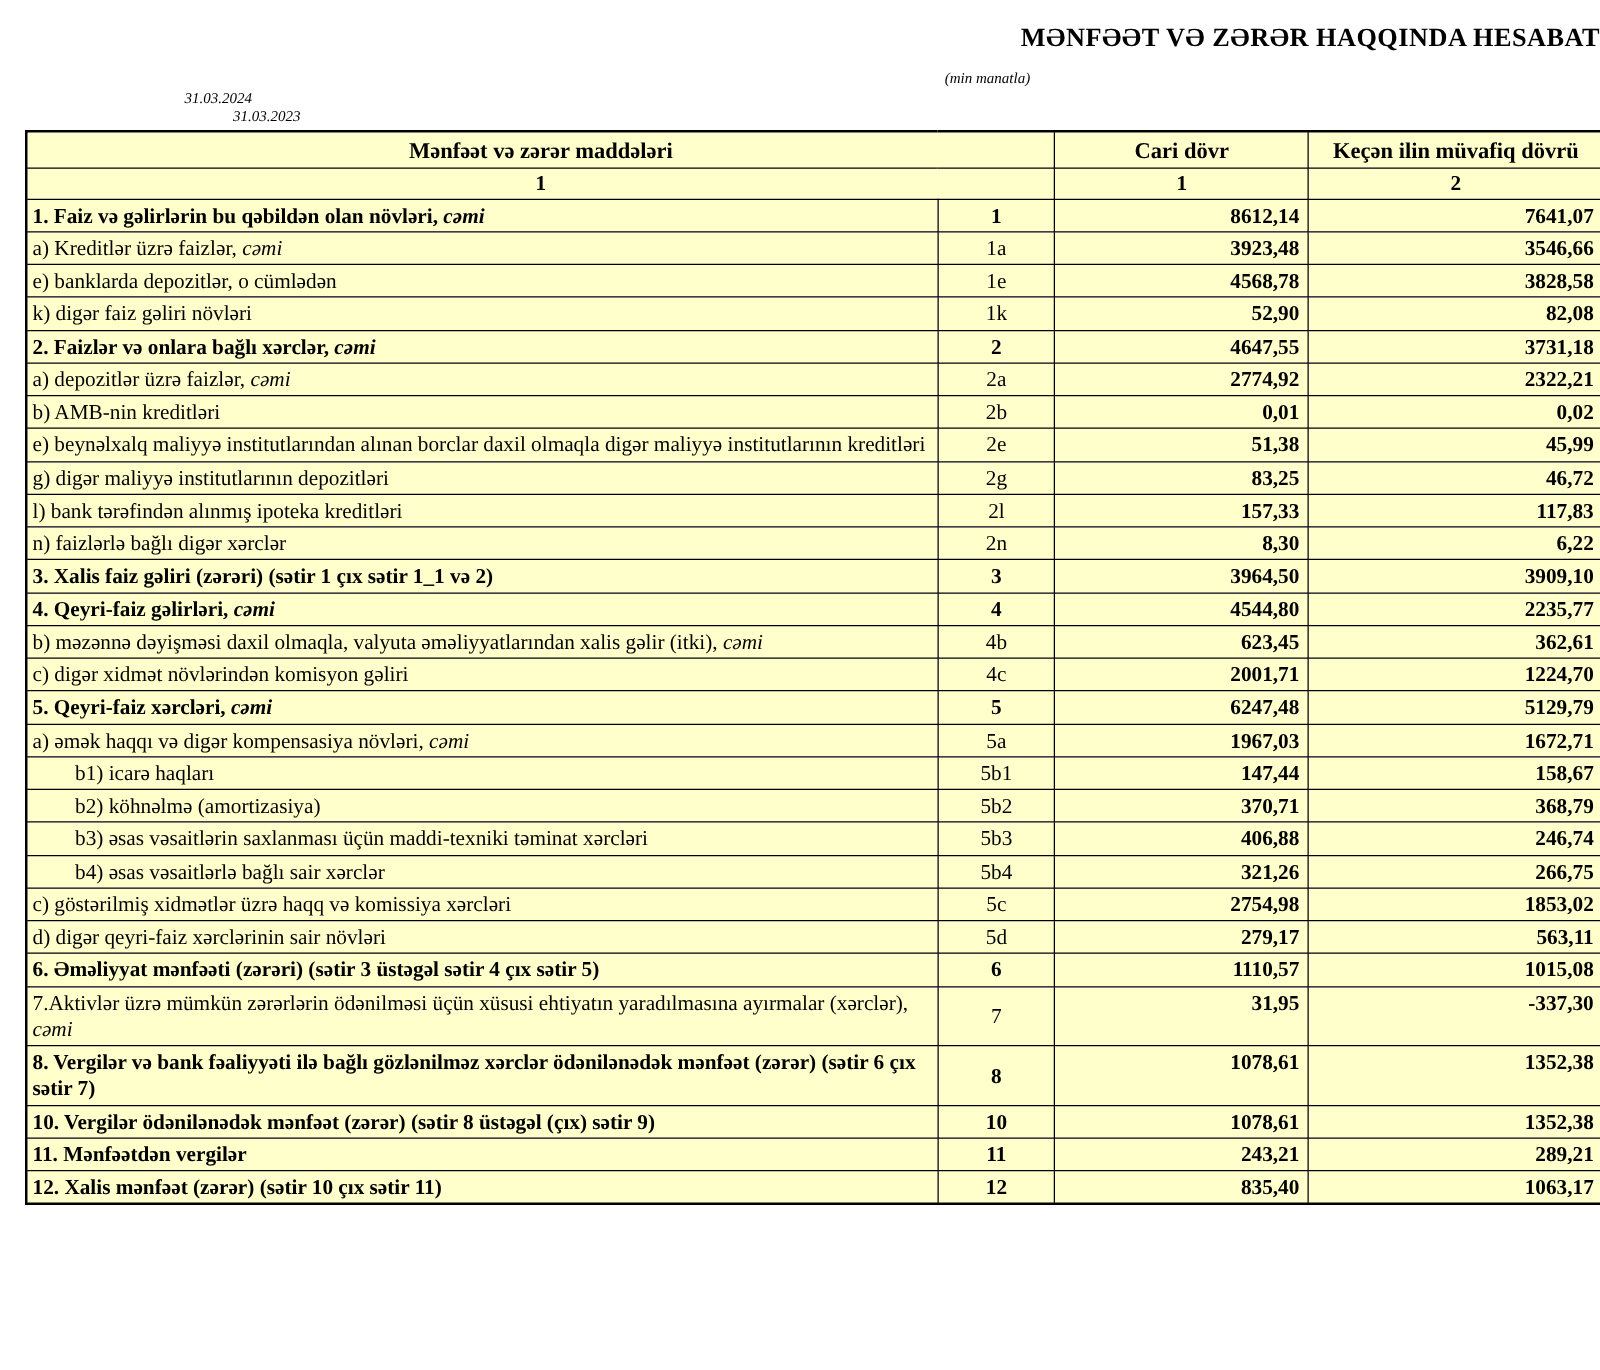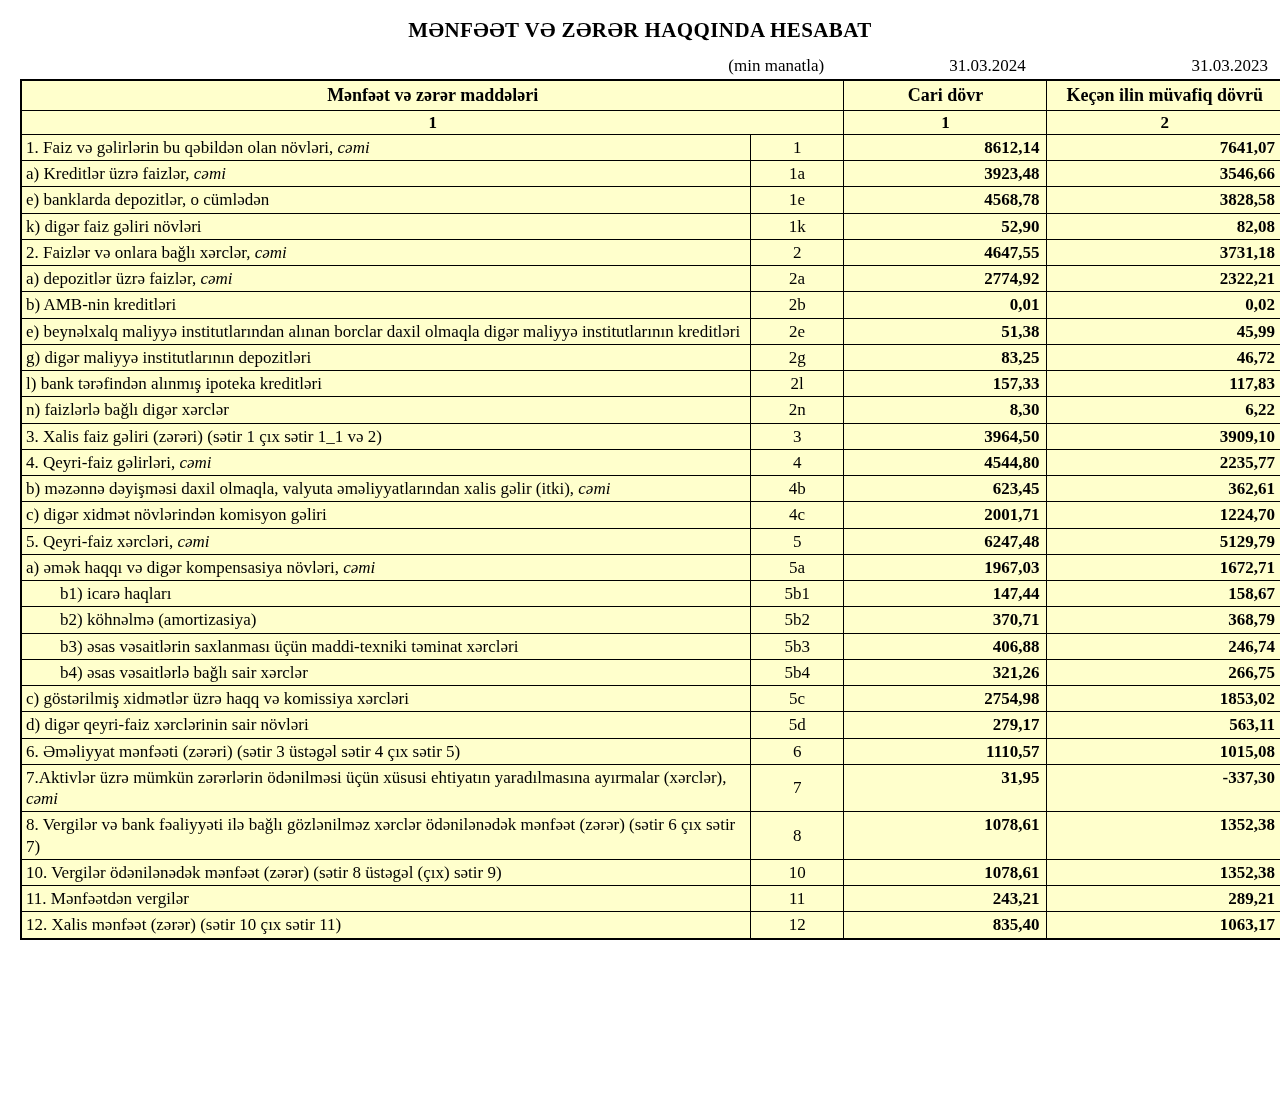--- a/index.html
+++ b/index.html
@@ -5,32 +5,34 @@
   * { box-sizing: border-box; }
   html, body { margin: 0; padding: 0; }
   body {
     width: 1280px;
     min-height: 1096px;
     background: #ffffff;
     color: #000;
     font-family: "Liberation Serif", serif;
   }
   .title {
-    text-align: center;
+    text-align: right;
     font-weight: bold;
     font-size: 21px;
     letter-spacing: .4px;
     padding: 18px 0 12px;
   }
   .subhead {
     display: flex;
     width: 1264px;
     margin: 0 8px 2px;
-    font-size: 17px;
+    font-style: italic;
+    font-size: 12px;
     line-height: 1.3;
+    flex-direction: column;
   }
   .subhead .c1 { width: 65.2%; text-align: right; padding-right: 8px; }
   .subhead .c2 { width: 16.1%; text-align: right; padding-right: 10px; }
   .subhead .c3 { width: 18.7%; text-align: right; padding-right: 4px; }
 
   table {
     width: 1264px;
     margin: 0 20px;
     border-collapse: collapse;
     table-layout: fixed;
@@ -44,21 +46,21 @@
     padding: 2px 5px;
     overflow: hidden;
   }
   thead th { text-align: center; font-weight: bold; }
   th.main { font-size: 18px; padding: 3px 2px; }
   th.colnum { font-size: 17px; padding: 1px 2px; }
 
   td.name  { text-align: left; vertical-align: middle; }
   td.code  { text-align: center; vertical-align: middle; }
   td.val   { text-align: right; vertical-align: top; font-weight: bold; padding-right: 7px; }
-  .b { font-weight: normal; }
+  .b { font-weight: bold; }
   .ind0 { padding-left: 4px; }
   .ind1 { padding-left: 4px; }
   .ind2 { padding-left: 38px; }
   em { font-style: italic; }
 </style>
 </head>
 <body>
 
 <div class="title">MƏNFƏƏT VƏ ZƏRƏR HAQQINDA HESABAT</div>
 

